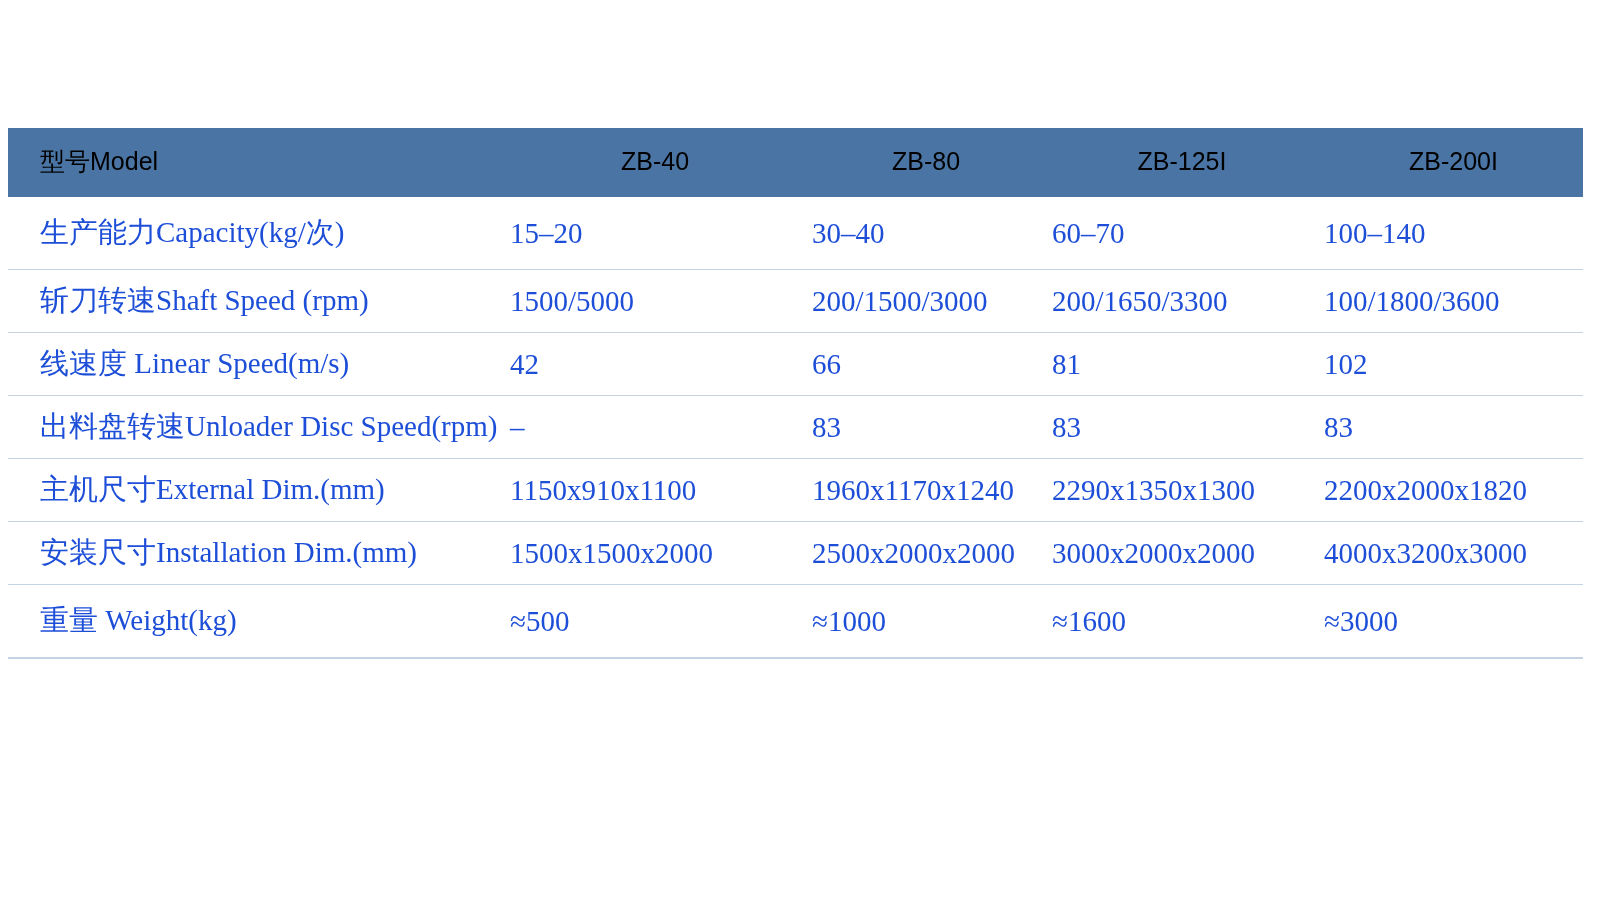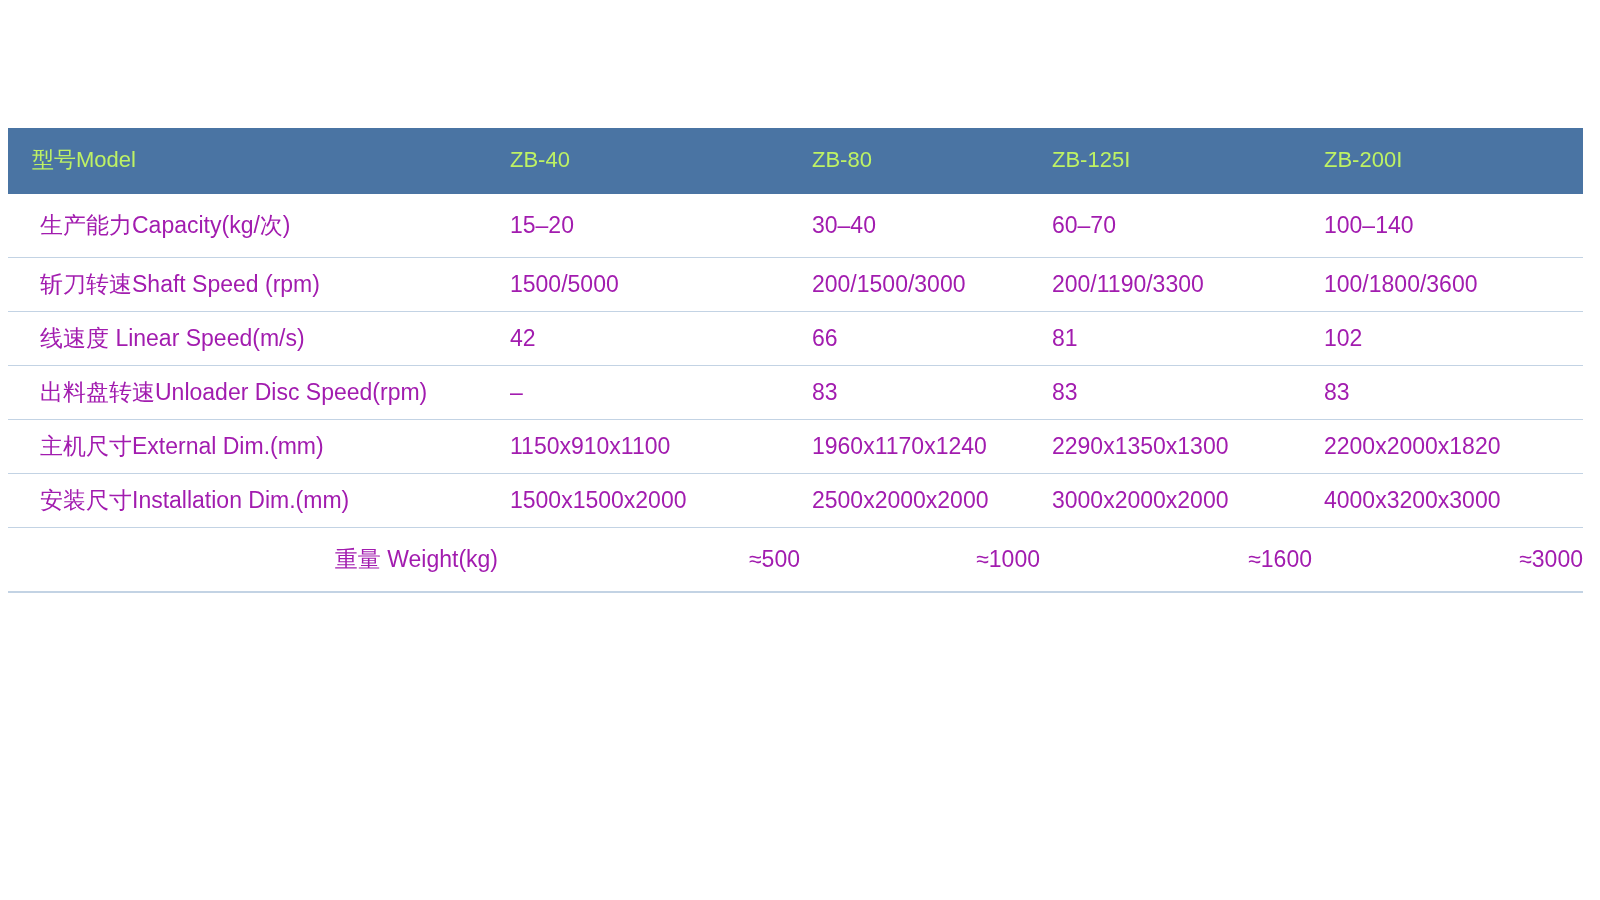--- a/index.html
+++ b/index.html
@@ -25,49 +25,50 @@
   }
 
   table.spec col.c0 { width: 490px; }
   table.spec col.c1 { width: 302px; }
   table.spec col.c2 { width: 240px; }
   table.spec col.c3 { width: 272px; }
   table.spec col.c4 { width: 271px; }
 
   table.spec thead th {
     background: #4a74a3;
-    color: #bef264;
+    color: #000000;
     font-weight: normal;
-    font-size: 22px;
+    font-size: 25px;
     text-align: left;
-    padding: 17px 0 19px 24px;
+    padding: 17px 0 19px 32px;
     letter-spacing: 0px;
     white-space: nowrap;
   }
 
   table.spec thead th.cell-val {
     padding-left: 12px;
+    text-align: center;
   }
 
   table.spec tbody td {
-    color: #a21caf;
-    font-size: 23px;
+    color: #1d4ed8;
+    font-size: 29px;
     padding: 11px 0 11px 32px;
     border-bottom: 1.5px solid #c3d3e4;
     white-space: nowrap;
     vertical-align: middle;
+    font-family: Liberation Serif, serif;
   }
 
   table.spec tbody td.cell-val {
     padding-left: 12px;
   }
 
   table.spec tbody tr:last-child td {
     border-bottom: none;
-    text-align: right;
   }
 
   table.spec tbody tr.tall td {
     padding-top: 16px;
     padding-bottom: 16px;
   }
 
   .bottom-rule {
     width: 1575px;
     height: 2px;
@@ -101,21 +102,21 @@
         <td>生产能力Capacity(kg/次)</td>
         <td class="cell-val">15–20</td>
         <td class="cell-val">30–40</td>
         <td class="cell-val">60–70</td>
         <td class="cell-val">100–140</td>
       </tr>
       <tr>
         <td>斩刀转速Shaft Speed (rpm)</td>
         <td class="cell-val">1500/5000</td>
         <td class="cell-val">200/1500/3000</td>
-        <td class="cell-val">200/1190/3300</td>
+        <td class="cell-val">200/1650/3300</td>
         <td class="cell-val">100/1800/3600</td>
       </tr>
       <tr>
         <td>线速度 Linear Speed(m/s)</td>
         <td class="cell-val">42</td>
         <td class="cell-val">66</td>
         <td class="cell-val">81</td>
         <td class="cell-val">102</td>
       </tr>
       <tr>

